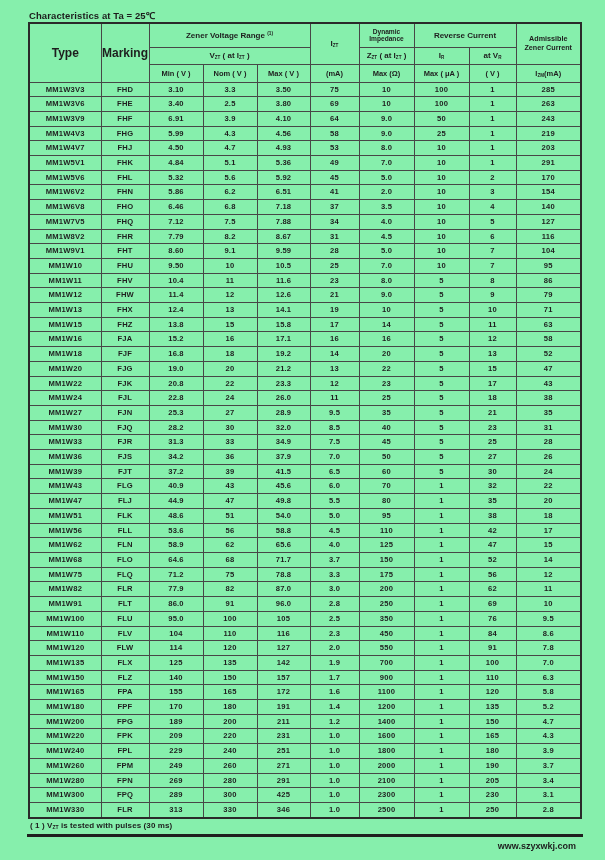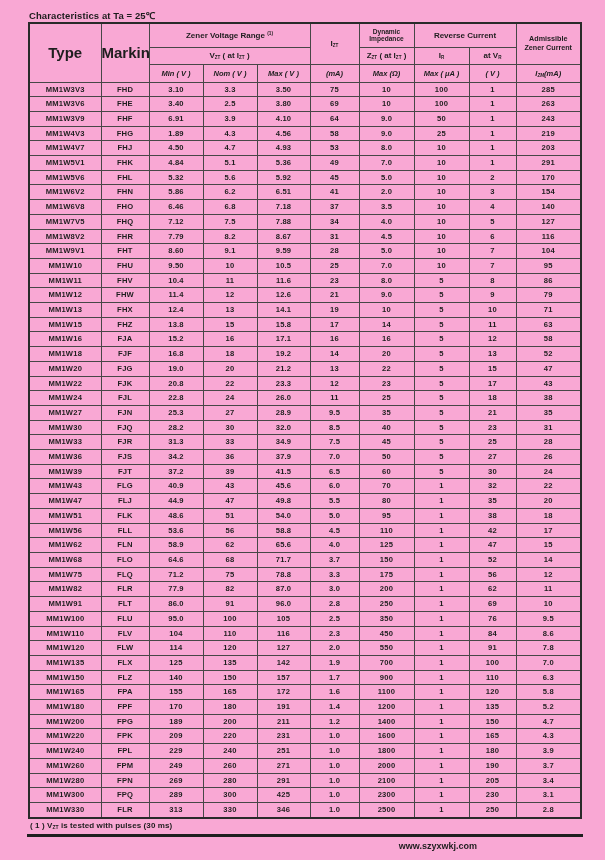--- a/index.html
+++ b/index.html
@@ -1,17 +1,17 @@
 <!DOCTYPE html>
 <html><head>
 <meta charset="utf-8">
 <style>
   html,body{margin:0;padding:0;background:#fff;}
   .page{
-    position:relative;width:605px;height:860px;background:#f9a8d4;
+    position:relative;width:605px;height:860px;background:#86efac;
     font-family:"Liberation Sans",sans-serif;color:#1c1c1c;overflow:hidden;
   }
   .title{
     position:absolute;top:9px;left:29px;
     font-size:9.5px;font-weight:700;letter-spacing:.1px;
   }
   table.dtable{
     position:absolute;top:22px;left:28px;width:552px;
     border-collapse:collapse;table-layout:fixed;
     border:2px solid #2a2a2a;
@@ -23,39 +23,39 @@
     color:#1e1e1e;
   }
   .dtable th{font-weight:700;}
   .dtable tbody td{
     font-size:7.6px;font-weight:700;height:13.7px;line-height:13.7px;
     letter-spacing:.2px;
   }
   tr.h1{height:24px;}
   tr.h2{height:17px;}
   tr.h3{height:18px;}
-  .th-big{font-size:15px;}
+  .th-big{font-size:12px;}
   .th-med{font-size:8px;}
-  .th-sm{font-size:7.5px;font-style:italic;}
+  .th-sm{font-size:7.5px;}
   .th-2line{font-size:6.6px;line-height:7.6px;}
   .th-2line .ln{display:block;}
   .adm{font-size:7.2px;line-height:8.6px;margin-left:20px;}
   sub.s{font-size:4.6px;vertical-align:-1px;letter-spacing:0;}
   sup.s{font-size:4.8px;vertical-align:3px;letter-spacing:0;}
   .footnote{
     position:absolute;top:821px;left:30px;
     font-size:8px;font-weight:600;letter-spacing:.1px;
   }
   .footnote sub.s{font-size:5px;}
   .rule{
     position:absolute;top:834px;left:27px;width:556px;height:3px;
     background:#1f1f1f;
   }
   .website{
-    position:absolute;top:841px;left:0;width:477px;text-align:right;
+    position:absolute;top:841px;left:0;width:576px;text-align:right;
     font-size:9px;font-weight:700;color:#1e1e1e;
   }
 </style>
 </head>
 <body>
 
 <div class="page">
 
   <div class="title">Characteristics at Ta = 25℃</div>
 
@@ -138,21 +138,21 @@
           <td>4.10</td>
           <td>64</td>
           <td>9.0</td>
           <td>50</td>
           <td>1</td>
           <td>243</td>
         </tr>
         <tr>
           <td>MM1W4V3</td>
           <td>FHG</td>
-          <td>1.89</td>
+          <td>5.99</td>
           <td>4.3</td>
           <td>4.56</td>
           <td>58</td>
           <td>9.0</td>
           <td>25</td>
           <td>1</td>
           <td>219</td>
         </tr>
         <tr>
           <td>MM1W4V7</td>

